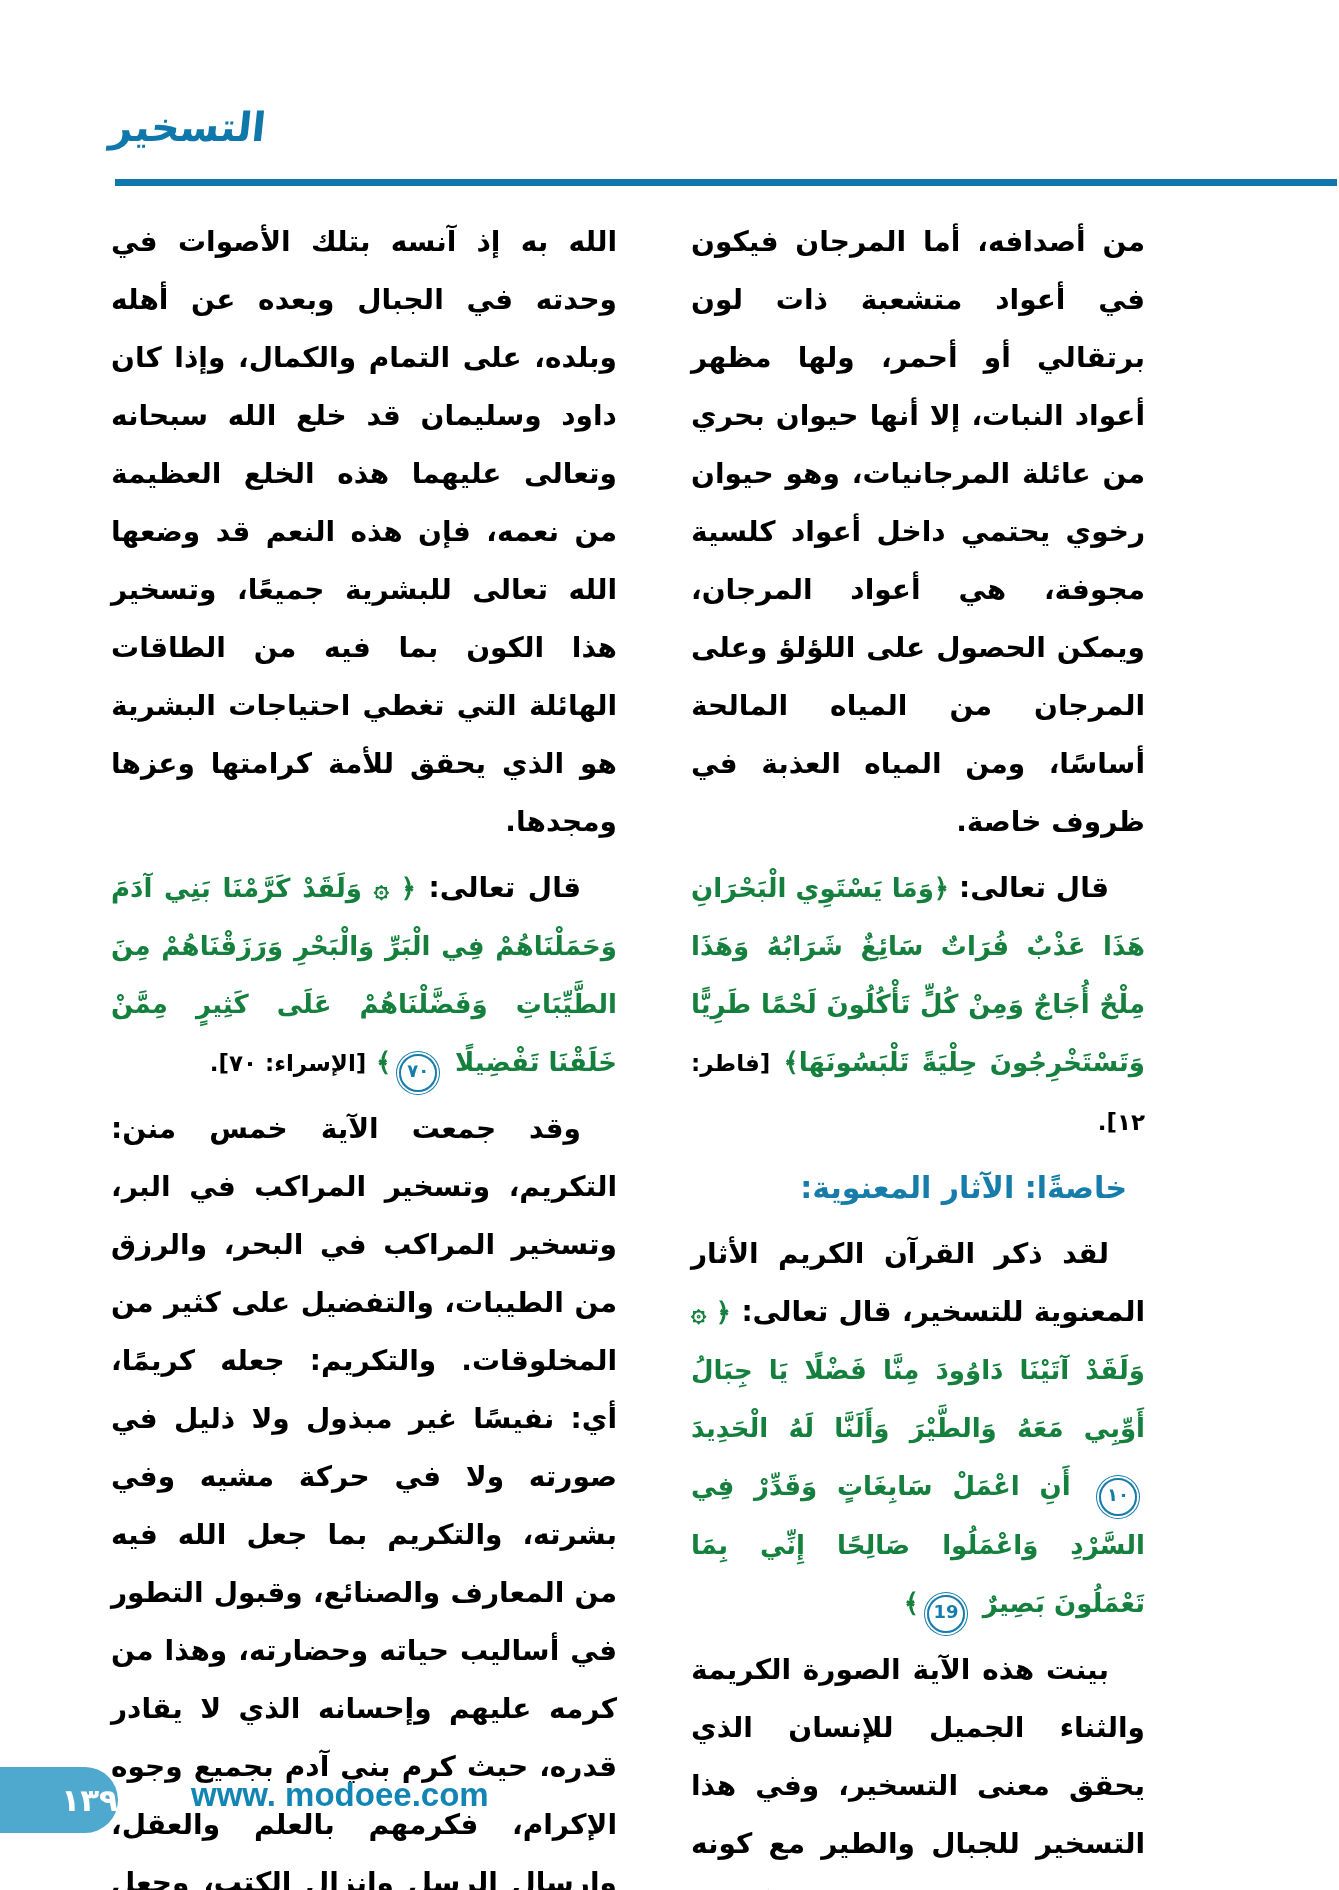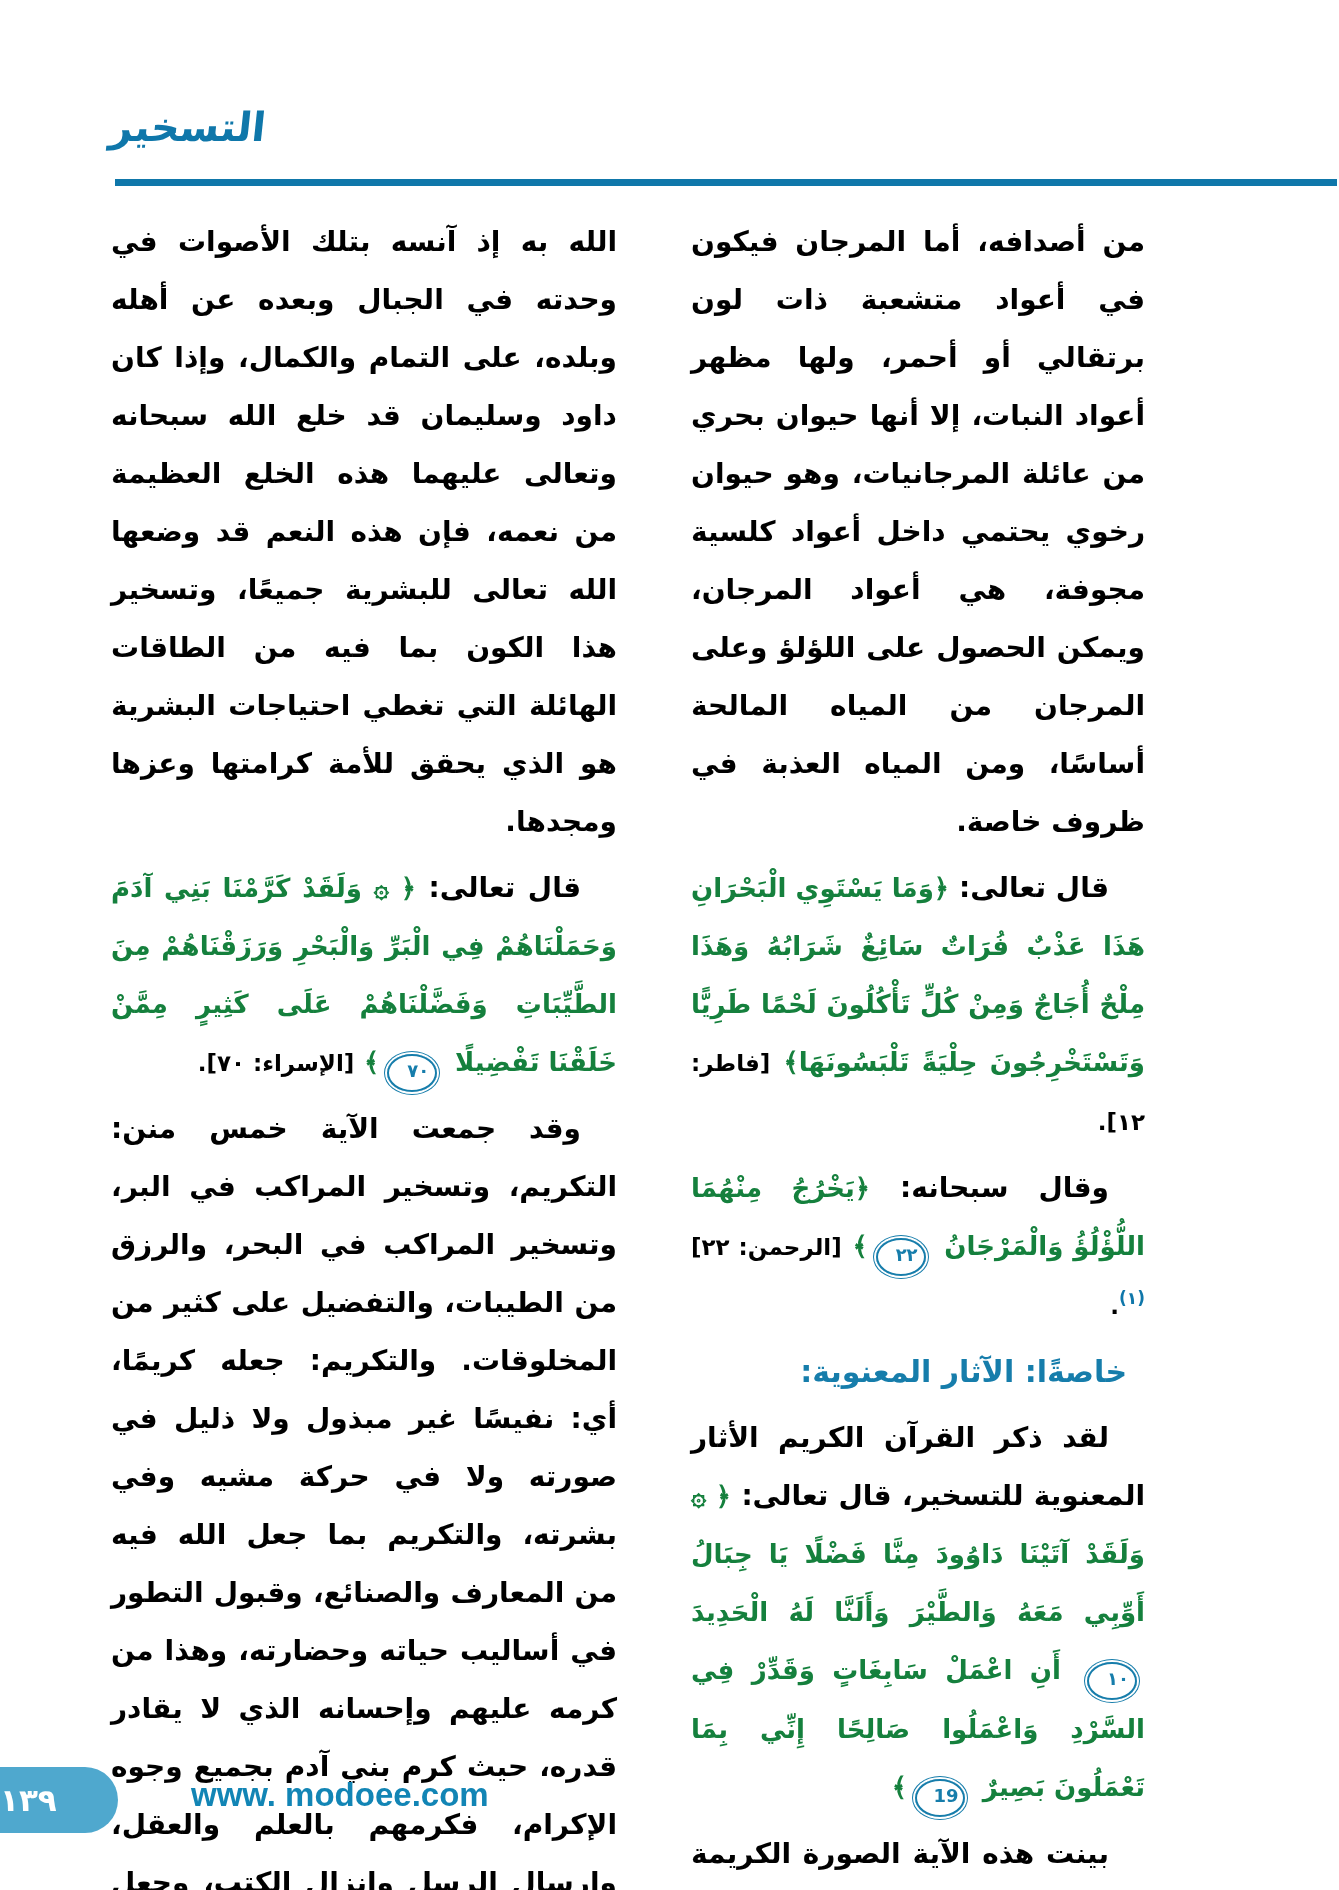--- a/index.html
+++ b/index.html
@@ -28,29 +28,29 @@
   .ref{color:#000;font-size:23px;}
   .heading{
     color:#167dab;font-size:30px;text-align:right;text-indent:18px;
     margin:10px 0 6px 0;
   }
   .ayah-num{
     display:inline-block;min-width:34px;height:34px;line-height:30px;
     border:2px solid #167dab;border-radius:50%;
     box-shadow:0 0 0 2px #fff,0 0 0 3px #167dab;
     text-align:center;font-size:18px;color:#167dab;margin:0 8px;
-    vertical-align:-6px;text-indent:0;font-weight:bold;padding-left:12px;
+    vertical-align:-6px;text-indent:0;font-weight:bold;
   }
   .ref-line{text-align:right;line-height:52px;}
   sup.fn-ref{font-size:17px;color:#0f77aa;line-height:0;}
   
   .footer-pill{
     position:absolute;left:0;top:1767px;width:118px;height:66px;
     background:#4fa8ce;border-radius:0 33px 33px 0;
-    color:#ffffff;font-size:31px;line-height:66px;text-align:left;
+    color:#ffffff;font-size:31px;line-height:66px;text-align:right;
     font-weight:bold;
   }
   .website{
     position:absolute;left:152px;top:1776px;color:#1285b5;
     font-size:33px;font-weight:bold;font-family:"Liberation Sans",sans-serif;margin-left:39px;
   }
 </style>
 </head>
 <body>
 
@@ -61,26 +61,20 @@
 
   <div class="col col-right" dir="rtl">
     <p class="body">من أصدافه، أما المرجان فيكون في أعواد متشعبة ذات لون برتقالي أو أحمر، ولها مظهر أعواد النبات، إلا أنها حيوان بحري من عائلة المرجانيات، وهو حيوان رخوي يحتمي داخل أعواد كلسية مجوفة، هي أعواد المرجان، ويمكن الحصول على اللؤلؤ وعلى المرجان من المياه المالحة أساسًا، ومن المياه العذبة في ظروف خاصة.</p>
 
     <p class="indent">
       <span>قال تعالى:</span>
       <span class="quran">﴿وَمَا يَسْتَوِي الْبَحْرَانِ هَذَا عَذْبٌ فُرَاتٌ سَائِغٌ شَرَابُهُ وَهَذَا مِلْحٌ أُجَاجٌ وَمِنْ كُلٍّ تَأْكُلُونَ لَحْمًا طَرِيًّا وَتَسْتَخْرِجُونَ حِلْيَةً تَلْبَسُونَهَا﴾</span>
       <span class="ref">[فاطر: ١٢].</span>
     </p>
 
-    <p class="indent">
-      <span>وقال سبحانه:</span>
-      <span class="quran">﴿يَخْرُجُ مِنْهُمَا اللُّؤْلُؤُ وَالْمَرْجَانُ</span>
-      <span class="ayah-num">٢٢</span><span class="quran">﴾</span>
-      <span class="ref">[الرحمن: ٢٢]</span><sup class="fn-ref">(١)</sup><span class="ref">.</span>
-    </p>
 
     <p class="heading">خاصةًا: الآثار المعنوية:</p>
 
     <p class="indent">
       <span>لقد ذكر القرآن الكريم الأثار المعنوية للتسخير، قال تعالى:</span>
       <span class="quran">﴿ ۞ وَلَقَدْ آتَيْنَا دَاوُودَ مِنَّا فَضْلًا يَا جِبَالُ أَوِّبِي مَعَهُ وَالطَّيْرَ وَأَلَنَّا لَهُ الْحَدِيدَ</span>
       <span class="ayah-num">١٠</span>
       <span class="quran">أَنِ اعْمَلْ سَابِغَاتٍ وَقَدِّرْ فِي السَّرْدِ وَاعْمَلُوا صَالِحًا إِنِّي بِمَا تَعْمَلُونَ بَصِيرٌ</span>
       <span class="ayah-num">19</span><span class="quran">﴾</span>
     </p>

